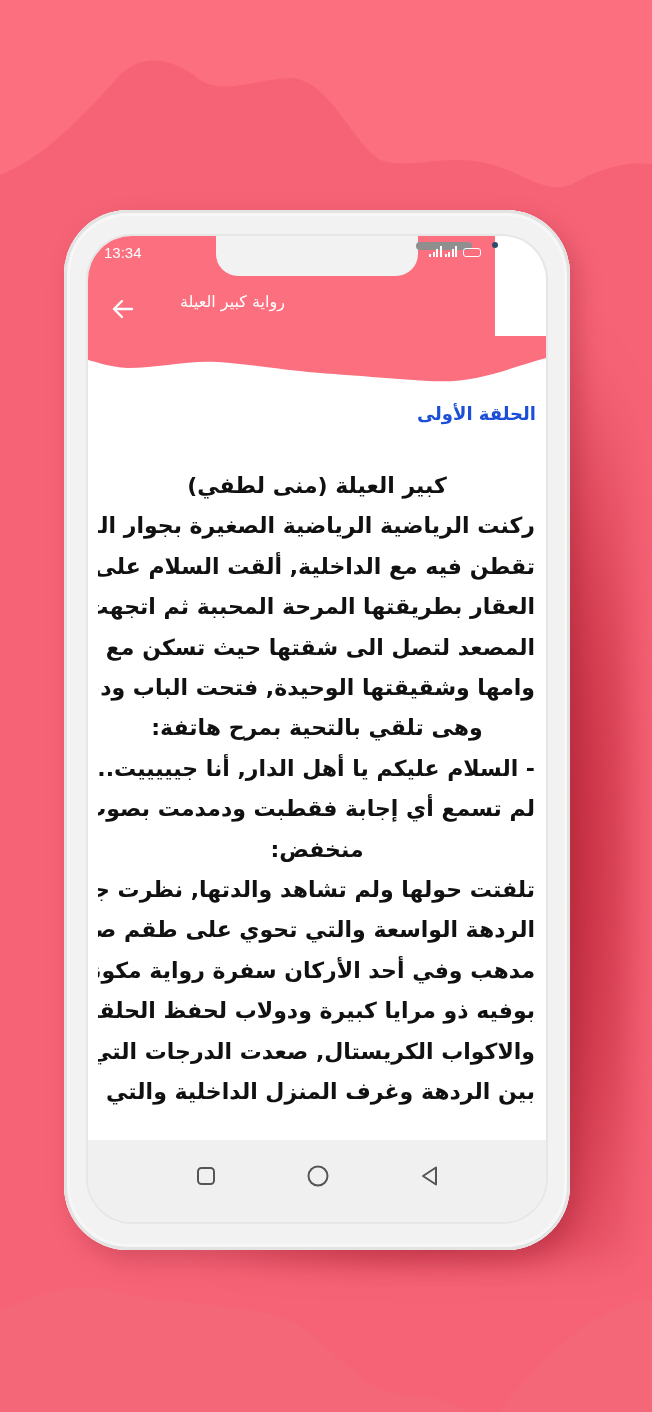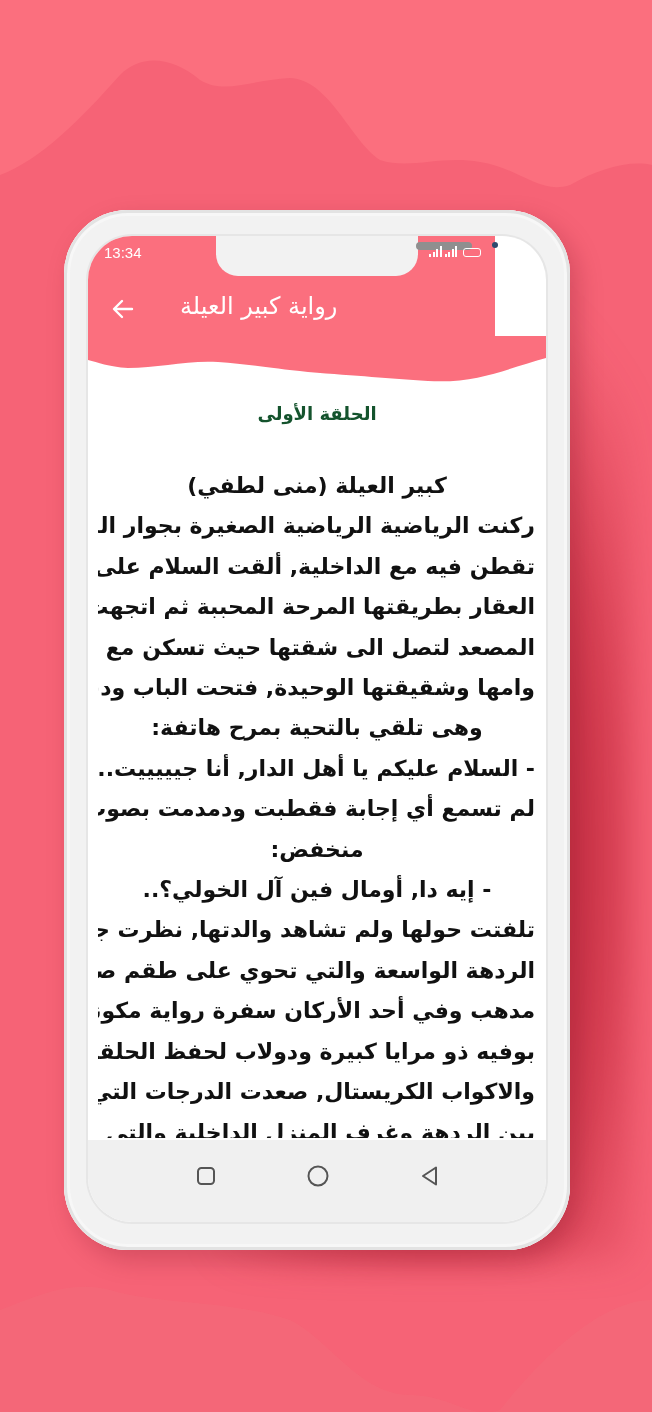--- a/index.html
+++ b/index.html
@@ -46,29 +46,29 @@
   .status-icons { position: absolute; right: 14px; top: 10px; display: flex; align-items: flex-end; gap: 3px; }
   .sig { display: flex; align-items: flex-end; gap: 1.5px; height: 11px; }
   .sig span { width: 2px; background: #fff; display: block; }
   .battery {
     width: 18px; height: 9px; border: 1.5px solid #fff; border-radius: 3px; margin-left: 3px; box-sizing: border-box;
   }
   .back-btn {
     position: absolute; left: 20px; top: 58px; width: 30px; height: 30px; cursor: pointer;
   }
   .app-title {
-    position: absolute; left: 92px; top: 56px; color: #fff; font-size: 24px; direction: rtl;
+    position: absolute; left: 92px; top: 56px; color: #fff; font-size: 16px; direction: rtl;
   }
   .wave-svg { position: absolute; left: 0; top: 100px; width: 458px; height: 52px; }
   .content {
     position: absolute; left: 10px; top: 160px; width: 438px; height: 742px; overflow: hidden;
     direction: rtl; text-align: center; color: #111;
   }
   .chapter-title {
-    color: #14532d; font-size: 18px; font-weight: bold; margin: 0; height: 36px; line-height: 36px;
+    color: #1d4ed8; font-size: 18px; font-weight: bold; margin: 0; height: 36px; line-height: 36px; text-align: right;
   }
   .story-line {
     font-size: 22px; font-weight: bold; line-height: 39.4px; margin: 1px; white-space: nowrap;
   }
   .story-first { margin-top: 34px; }
   .navbar {
     position: absolute; left: 0; top: 904px; width: 458px; height: 82px; background: #f0f0f0;
   }
   .nav-btn { position: absolute; top: 24px; width: 24px; height: 24px; cursor: pointer; }
 </style>
@@ -125,21 +125,20 @@
     <p class="story-line story-first">كبير العيلة (منى لطفي)</p>
     <p class="story-line">ركنت الرياضية الرياضية الصغيرة بجوار المبنى الذي</p>
     <p class="story-line">تقطن فيه مع الداخلية, ألقت السلام على حارس</p>
     <p class="story-line">العقار بطريقتها المرحة المحببة ثم اتجهت لتركب</p>
     <p class="story-line">المصعد لتصل الى شقتها حيث تسكن مع ابيها</p>
     <p class="story-line">وامها وشقيقتها الوحيدة, فتحت الباب ودخلت</p>
     <p class="story-line">وهى تلقي بالتحية بمرح هاتفة:</p>
     <p class="story-line">- السلام عليكم يا أهل الدار, أنا جيييييت..</p>
     <p class="story-line">لم تسمع أي إجابة فقطبت ودمدمت بصوت</p>
     <p class="story-line">منخفض:</p>
-    <p class="story-line">- إيه دا, أومال فين آل الخولي؟..</p>
     <p class="story-line">تلفتت حولها ولم تشاهد والدتها, نظرت جيدا في</p>
     <p class="story-line">الردهة الواسعة والتي تحوي على طقم صالون</p>
     <p class="story-line">مدهب وفي أحد الأركان سفرة رواية مكونة من</p>
     <p class="story-line">بوفيه ذو مرايا كبيرة ودولاب لحفظ الحلقة</p>
     <p class="story-line">والاكواب الكريستال, صعدت الدرجات التي تفصل</p>
     <p class="story-line">بين الردهة وغرف المنزل الداخلية والتي هي عبارة</p>
   </div>
 
   <div class="navbar">
     <div class="nav-btn" style="left:106px">

